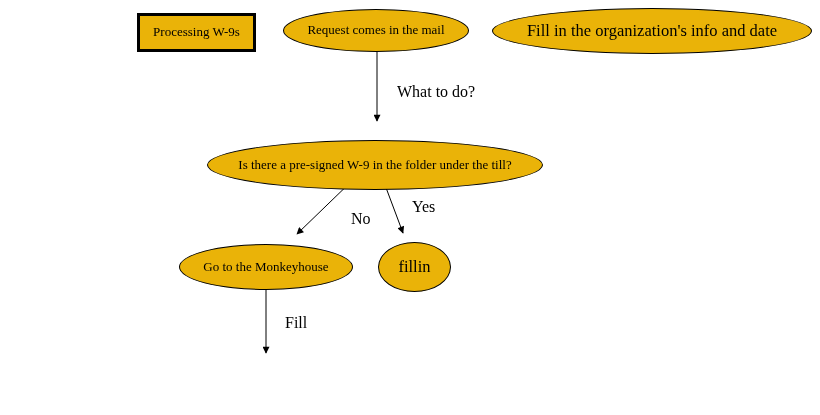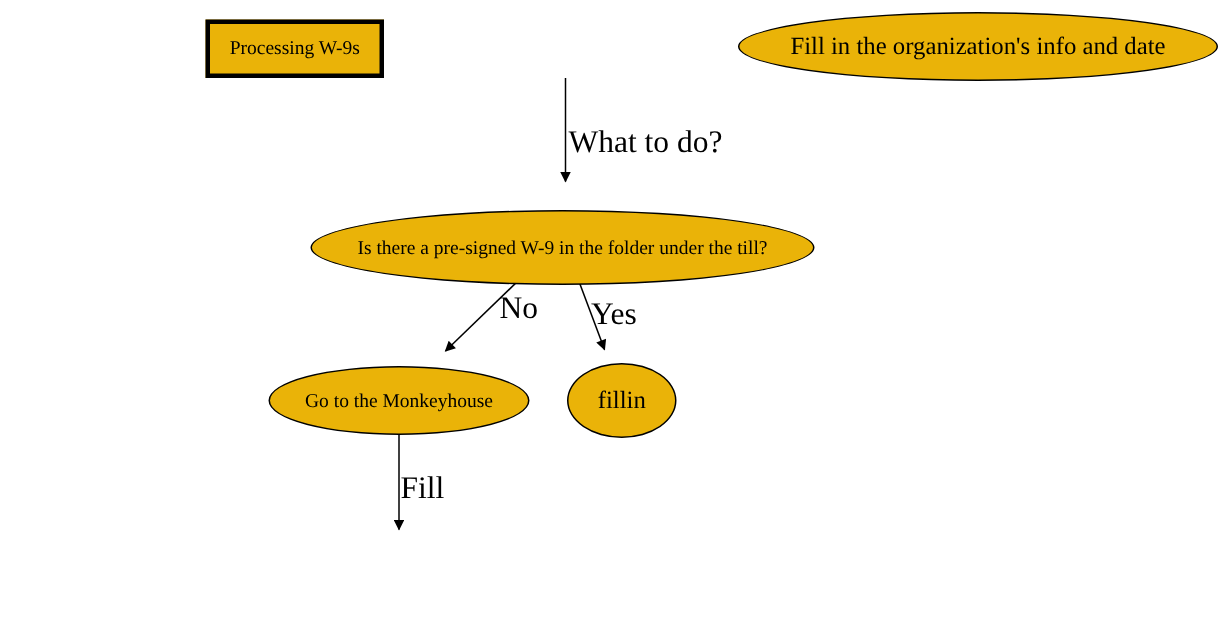--- a/index.html
+++ b/index.html
@@ -40,23 +40,24 @@
     border-radius: 50%;
   }
   .node.rect {
     border: 3px solid #000000;
   }
   .node.big-label {
     font-size: 16.5px;
   }
   .edge-label {
     position: absolute;
-    font-size: 21px;
+    font-size: 16px;
     line-height: 1;
     white-space: nowrap;
+    padding-left: 18px;
   }
 </style>
 </head>
 <body>
 
 <div class="canvas">
 
   <svg class="edges-layer" width="820" height="415" viewBox="0 0 820 415" xmlns="http://www.w3.org/2000/svg">
     <defs>
       <marker id="arrowhead" viewBox="0 0 10 10" refX="9" refY="5" markerWidth="10" markerHeight="7" orient="auto-start-reverse">
@@ -66,39 +67,42 @@
     <line x1="377" y1="52" x2="377" y2="121" stroke="#000000" stroke-width="1" marker-end="url(#arrowhead)"></line>
     <line x1="357" y1="176" x2="297" y2="234" stroke="#000000" stroke-width="1" marker-end="url(#arrowhead)"></line>
     <line x1="382" y1="177" x2="403" y2="233" stroke="#000000" stroke-width="1" marker-end="url(#arrowhead)"></line>
     <line x1="266" y1="290" x2="266" y2="353" stroke="#000000" stroke-width="1" marker-end="url(#arrowhead)"></line>
   </svg>
 
   <div class="node rect" style="left:137px; top:13px; width:119px; height:39px;">
     <span>Processing W-9s</span>
   </div>
 
+  <div class="node ellipse" style="left:283px; top:9px; width:186px; height:43px;">
+    <span>Request comes in the mail</span>
+  </div>
 
   <div class="node ellipse big-label" style="left:492px; top:8px; width:320px; height:46px;text-align:center;">
     <span>Fill in the organization's info and date</span>
   </div>
 
   <div class="node ellipse" style="left:207px; top:140px; width:336px; height:50px;">
     <span>Is there a pre-signed W-9 in the folder under the till?</span>
   </div>
 
   <div class="node ellipse big-label" style="left:378px; top:242px; width:73px; height:50px;">
     <span>fillin</span>
   </div>
 
   <div class="node ellipse" style="left:179px; top:244px; width:174px; height:46px;">
     <span>Go to the Monkeyhouse</span>
   </div>
 
 
   <div class="edge-label" style="left:379px; top:84px;">What to do?</div>
 
-  <div class="edge-label" style="left:333px; top:195px;">No</div>
+  <div class="edge-label" style="left:333px; top:211px;">No</div>
 
   <div class="edge-label" style="left:394px; top:199px;font-family:Liberation Serif, serif;">Yes</div>
 
   <div class="edge-label" style="left:267px; top:315px;">Fill</div>
 
 </div>
 
 </body></html>

